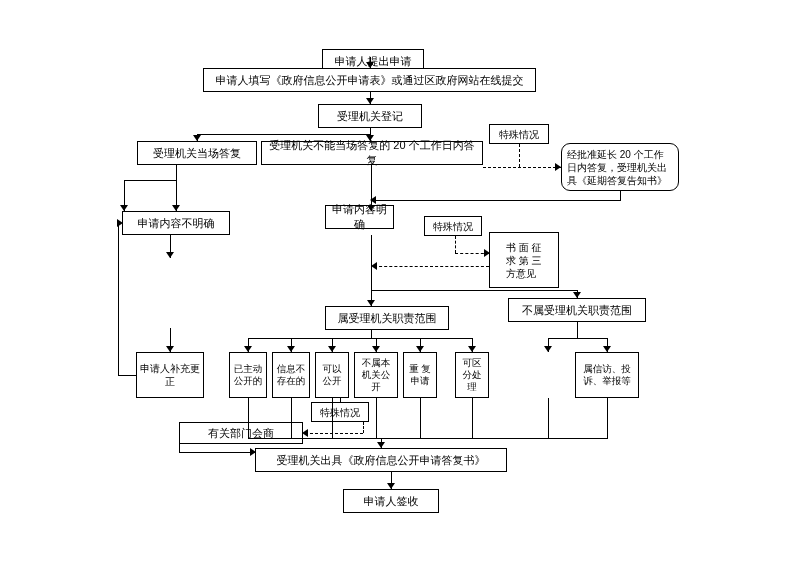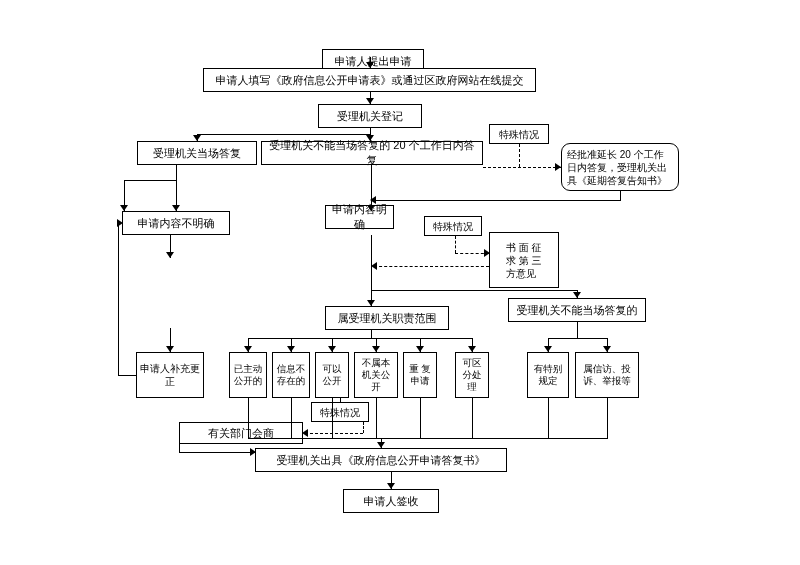--- a/index.html
+++ b/index.html
@@ -106,35 +106,34 @@
 
   <div class="node note" style="left:424px; top:216px; width:58px; height:20px;">特殊情况</div>
 
   <div class="node small" style="left:489px; top:232px; width:70px; height:56px; justify-content:flex-start; text-align:left; padding:3px 16px;">书 面 征求 第 三方意见</div>
 
 
   <div class="node small" style="left:136px; top:352px; width:68px; height:46px;">申请人补充更正</div>
 
   <div class="node" style="left:325px; top:306px; width:124px; height:24px;">属受理机关职责范围</div>
 
-  <div class="node" style="left:508px; top:298px; width:138px; height:24px;">受理机关不能当场答复的</div>
+  <div class="node" style="left:508px; top:298px; width:138px; height:24px;">不属受理机关职责范围</div>
 
   <div class="node tiny" style="left:229px; top:352px; width:38px; height:46px;">已主动公开的</div>
 
   <div class="node tiny" style="left:272px; top:352px; width:38px; height:46px;">信息不存在的</div>
 
   <div class="node tiny" style="left:315px; top:352px; width:34px; height:46px;">可以公开</div>
 
   <div class="node tiny" style="left:354px; top:352px; width:44px; height:46px;">不属本机关公开</div>
 
   <div class="node tiny" style="left:403px; top:352px; width:34px; height:46px;">重 复申请</div>
 
   <div class="node tiny" style="left:455px; top:352px; width:34px; height:46px;">可区分处理</div>
 
-  <div class="node tiny" style="left:527px; top:352px; width:42px; height:46px;">有特别规定</div>
 
   <div class="node tiny" style="left:575px; top:352px; width:64px; height:46px;">属信访、投诉、举报等</div>
 
   <div class="node note" style="left:311px; top:402px; width:58px; height:20px;">特殊情况</div>
 
   <div class="node" style="left:179px; top:422px; width:124px; height:22px;">有关部门会商</div>
 
   <div class="node" style="left:255px; top:448px; width:252px; height:24px;">受理机关出具《政府信息公开申请答复书》</div>
 
   <div class="node" style="left:343px; top:489px; width:96px; height:24px;">申请人签收</div>

